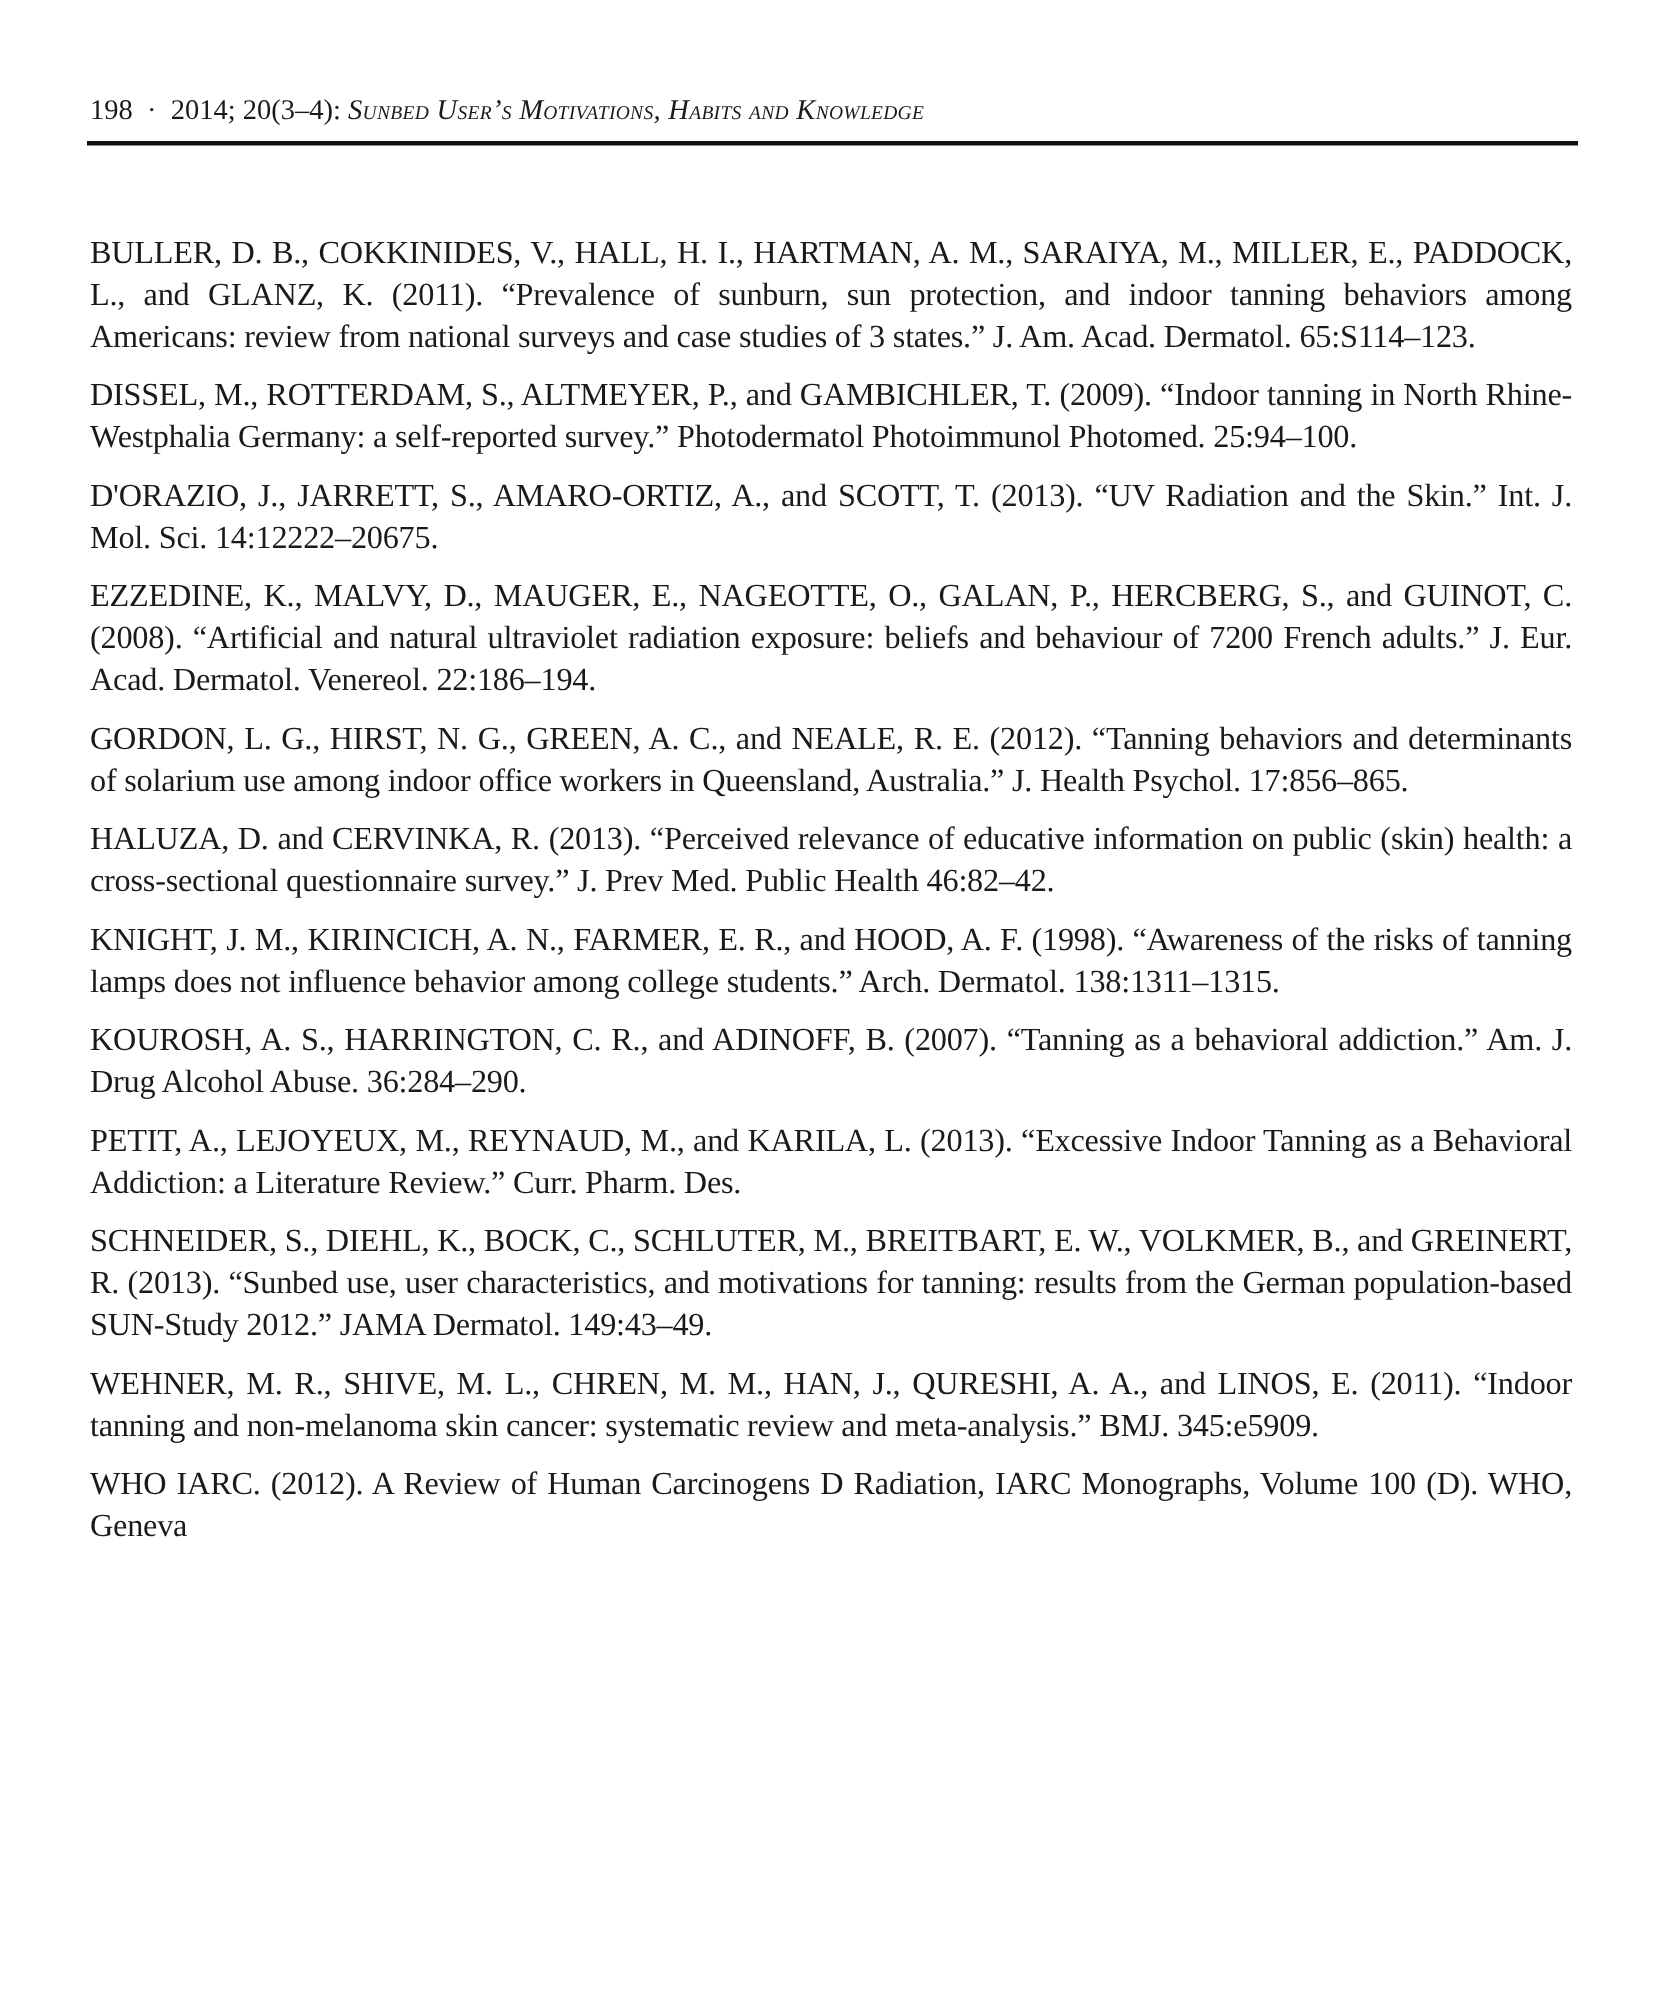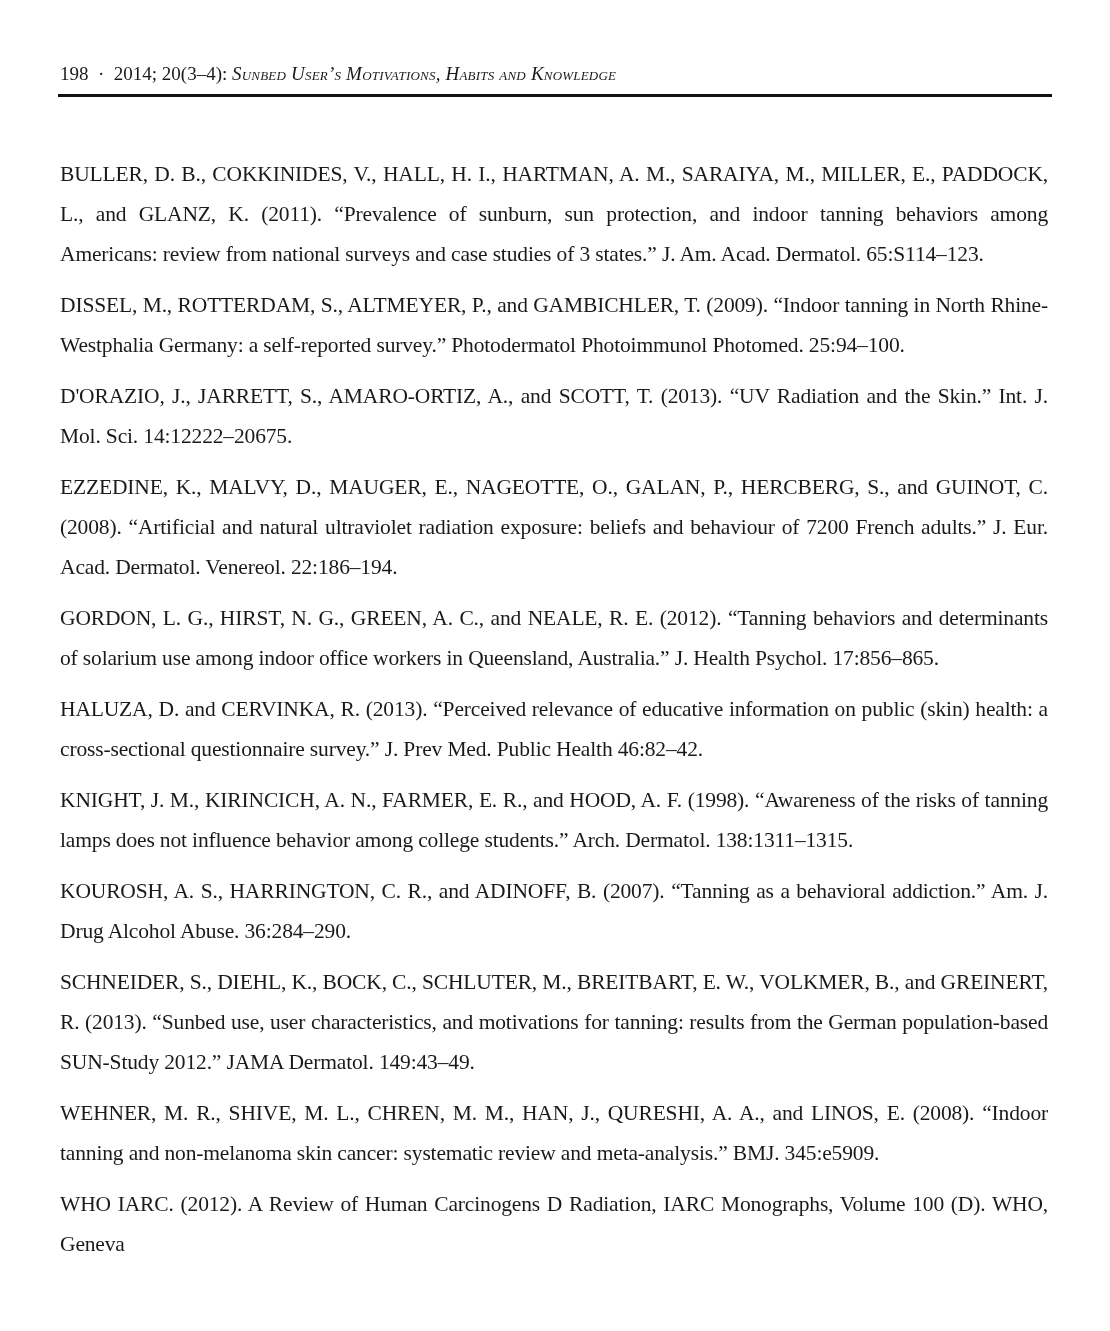--- a/index.html
+++ b/index.html
@@ -44,21 +44,21 @@
       background: #111111;
     }
     .refs {
       position: absolute;
       top: 154px;
       left: 0;
       width: 988px;
     }
     .ref {
       font-size: 21.5px;
-      line-height: 40px;
+      line-height: 28px;
       text-align: justify;
       hyphens: manual;
       margin: 0 0 11px 0;
       letter-spacing: -0.15px;
     }
   </style>
 </head>
 <body>
 
 <div class="page">
@@ -72,17 +72,18 @@
 
   <div class="refs">
     <p class="ref">BULLER, D. B., COKKINIDES, V., HALL, H. I., HARTMAN, A. M., SARAIYA, M., MILLER, E., PADDOCK, L., and GLANZ, K. (2011). “Prevalence of sunburn, sun protection, and indoor tanning behaviors among Americans: review from national surveys and case studies of 3 states.” J. Am. Acad. Dermatol. 65:S114–123.</p>
     <p class="ref">DISSEL, M., ROTTERDAM, S., ALTMEYER, P., and GAMBICHLER, T. (2009). “Indoor tan­ning in North Rhine-Westphalia Germany: a self-reported survey.” Photodermatol Photoimmunol Photomed. 25:94–100.</p>
     <p class="ref">D'ORAZIO, J., JARRETT, S., AMARO-ORTIZ, A., and SCOTT, T. (2013). “UV Radiation and the Skin.” Int. J. Mol. Sci. 14:12222–20675.</p>
     <p class="ref">EZZEDINE, K., MALVY, D., MAUGER, E., NAGEOTTE, O., GALAN, P., HERCBERG, S., and GUINOT, C. (2008). “Artificial and natural ultraviolet radiation exposure: beliefs and behaviour of 7200 French adults.” J. Eur. Acad. Dermatol. Venereol. 22:186–194.</p>
     <p class="ref">GORDON, L. G., HIRST, N. G., GREEN, A. C., and NEALE, R. E. (2012). “Tanning behaviors and determinants of solarium use among indoor office workers in Queensland, Australia.” J. Health Psychol. 17:856–865.</p>
     <p class="ref">HALUZA, D. and CERVINKA, R. (2013). “Perceived relevance of educative information on public (skin) health: a cross-sectional questionnaire survey.” J. Prev Med. Public Health 46:82–42.</p>
     <p class="ref">KNIGHT, J. M., KIRINCICH, A. N., FARMER, E. R., and HOOD, A. F. (1998). “Awareness of the risks of tanning lamps does not influence behavior among college students.” Arch. Dermatol. 138:1311–1315.</p>
     <p class="ref">KOUROSH, A. S., HARRINGTON, C. R., and ADINOFF, B. (2007). “Tanning as a behavioral addiction.” Am. J. Drug Alcohol Abuse. 36:284–290.</p>
+    <p class="ref">PETIT, A., LEJOYEUX, M., REYNAUD, M., and KARILA, L. (2013). “Excessive Indoor Tan­ning as a Behavioral Addiction: a Literature Review.” Curr. Pharm. Des.</p>
     <p class="ref">SCHNEIDER, S., DIEHL, K., BOCK, C., SCHLUTER, M., BREITBART, E. W., VOLKMER, B., and GREINERT, R. (2013). “Sunbed use, user characteristics, and motivations for tanning: results from the German population-based SUN-Study 2012.” JAMA Dermatol. 149:43–49.</p>
-    <p class="ref">WEHNER, M. R., SHIVE, M. L., CHREN, M. M., HAN, J., QURESHI, A. A., and LINOS, E. (2008). “Indoor tanning and non-melanoma skin cancer: systematic review and meta-analysis.” BMJ. 345:e5909.</p>
+    <p class="ref">WEHNER, M. R., SHIVE, M. L., CHREN, M. M., HAN, J., QURESHI, A. A., and LINOS, E. (2011). “Indoor tanning and non-melanoma skin cancer: systematic review and meta-analysis.” BMJ. 345:e5909.</p>
     <p class="ref">WHO IARC. (2012). A Review of Human Carcinogens D Radiation, IARC Monographs, Volume 100 (D). WHO, Geneva</p>
   </div>
 </div>
 
 </body></html>

